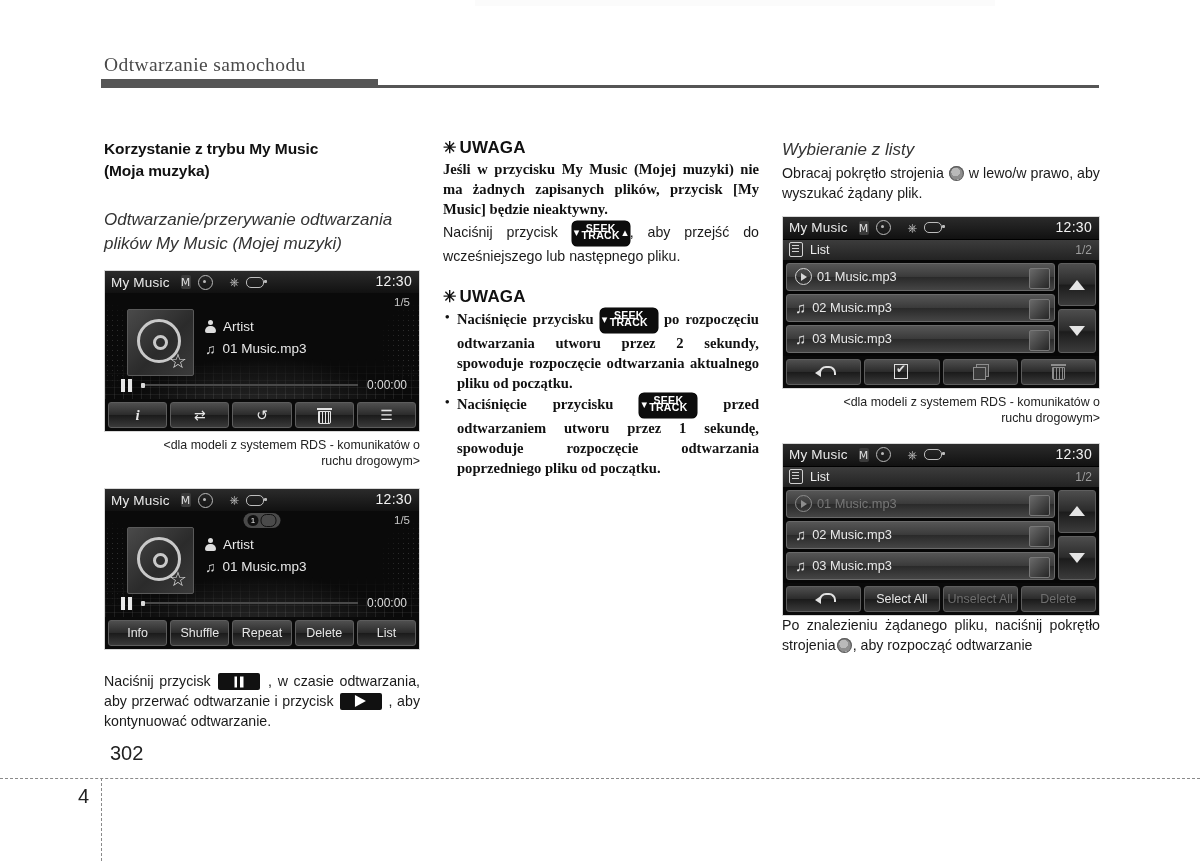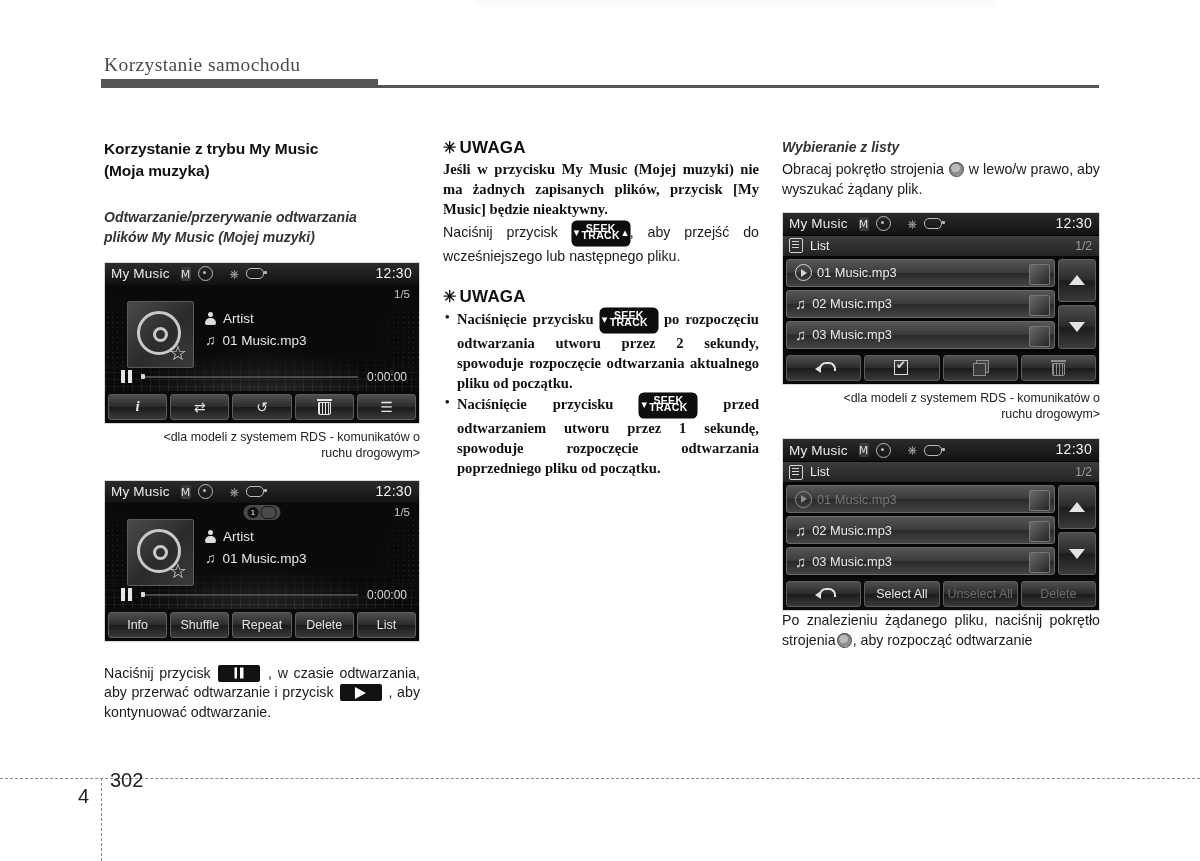--- a/index.html
+++ b/index.html
@@ -55,22 +55,22 @@
   h2.sec-title {
     margin: 0 0 0 0;
     font-size: 15.5px;
     font-weight: bold;
     color: #111;
     line-height: 1.42;
     letter-spacing: -0.1px;
   }
   h3.sub-title {
     margin: 26px 0 0 0;
-    font-size: 14px;
-    font-weight: bold;
+    font-size: 17px;
+    font-weight: normal;
     font-style: italic;
     color: #333;
     line-height: 1.42;
   }
   h3.sub-title.tight { margin-top: 0; }
 
   .body-text {
     font-size: 14.2px;
     color: #1a1a1a;
     line-height: 1.40;
@@ -536,31 +536,31 @@
     border-left: 1.6px dashed #8a8a8a;
   }
   .foot-chapter {
     position: absolute;
     left: 78px; top: 785px;
     font-size: 20px; color: #222;
     font-family: "Liberation Sans", sans-serif;
   }
   .foot-page {
     position: absolute;
-    left: 110px; top: 769px;
+    left: 110px; top: 742px;
     font-size: 20px; color: #222;
     font-family: "Liberation Sans", sans-serif;
   }
 </style>
 </head>
 <body>
 
 <div class="top-band"></div>
 
-<div class="chapter-title">Korzystanie samochodu</div>
+<div class="chapter-title">Odtwarzanie samochodu</div>
 <div class="hdr-thick"></div>
 <div class="hdr-thin"></div>
 
 <div class="col col1">
 
   <h2 class="sec-title">
     <span>Korzystanie z trybu My Music</span><br>
     <span>(Moja muzyka)</span>
   </h2>
 

